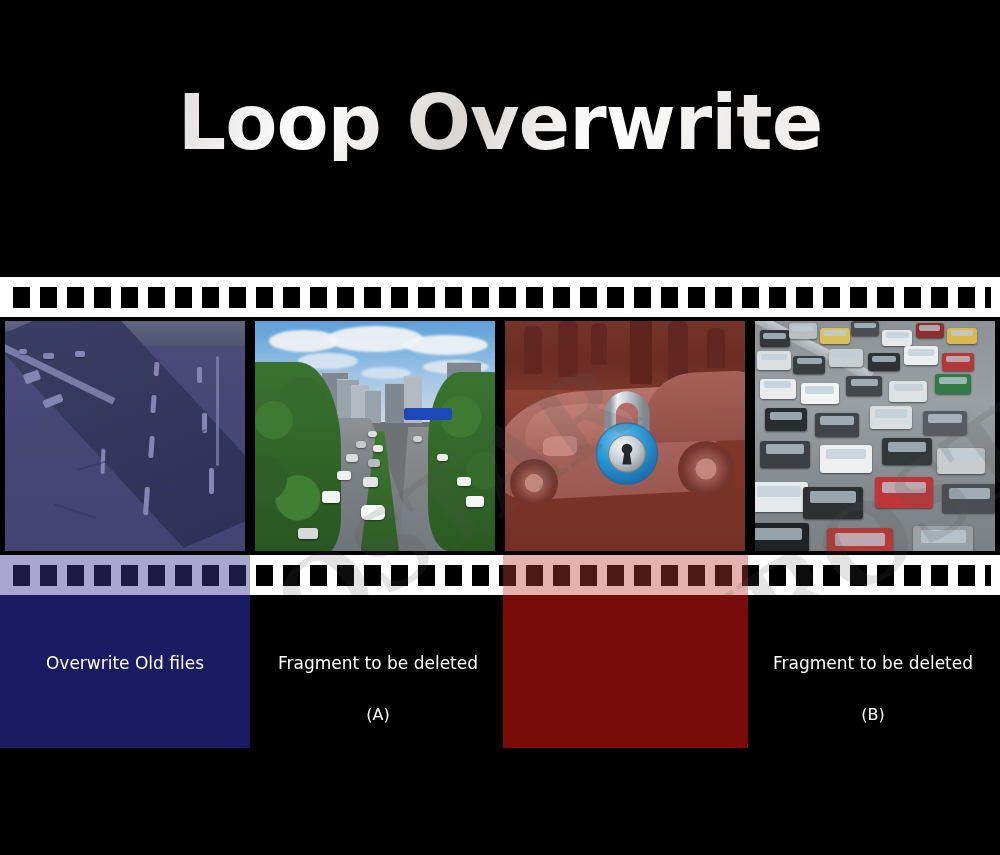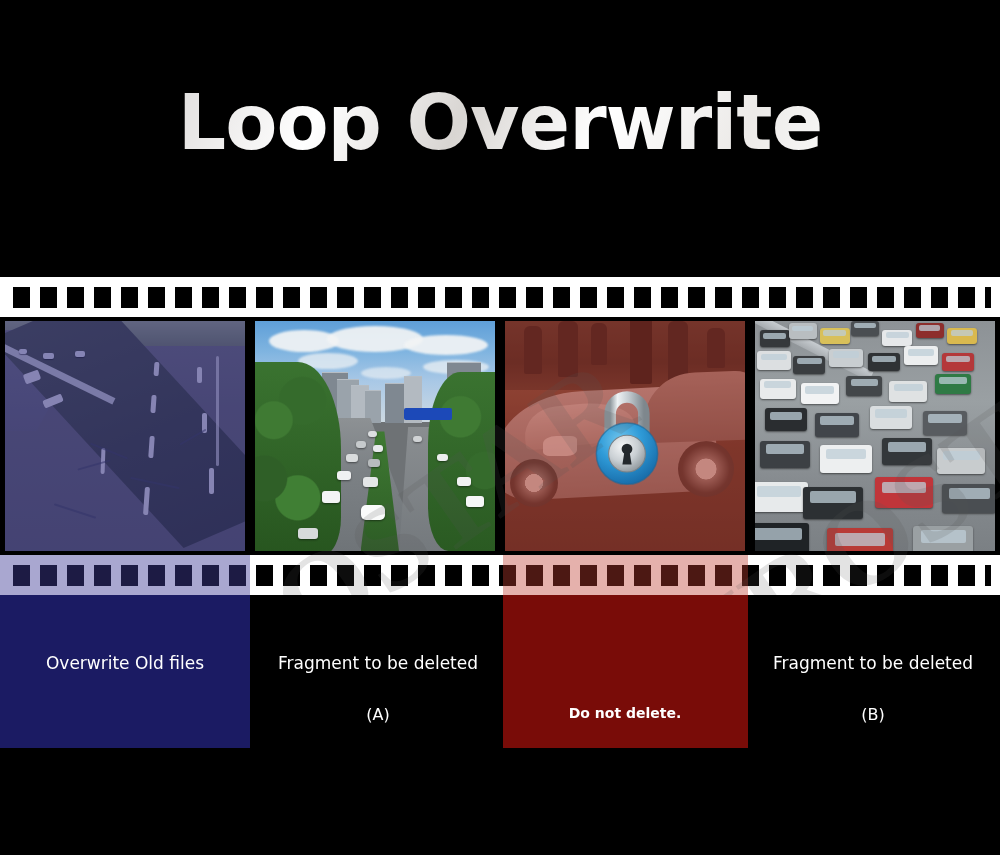--- a/index.html
+++ b/index.html
@@ -546,17 +546,16 @@
 <div class="captions">
 
   <div class="cap-block blue"></div>
   <div class="cap-block red"></div>
 
   <div class="cap-text cap-primary" style="left:0;">Overwrite Old files</div>
 
   <div class="cap-text cap-primary" style="left:253px;">Fragment to be deleted</div>
   <div class="cap-text cap-secondary" style="left:253px;">(A)</div>
 
-  <div class="cap-text cap-secondary small" style="left:500px;">Do not delete.</div>
 
   <div class="cap-text cap-primary" style="left:748px;">Fragment to be deleted</div>
   <div class="cap-text cap-secondary" style="left:748px;">(B)</div>
 </div>
 
 </body></html>

